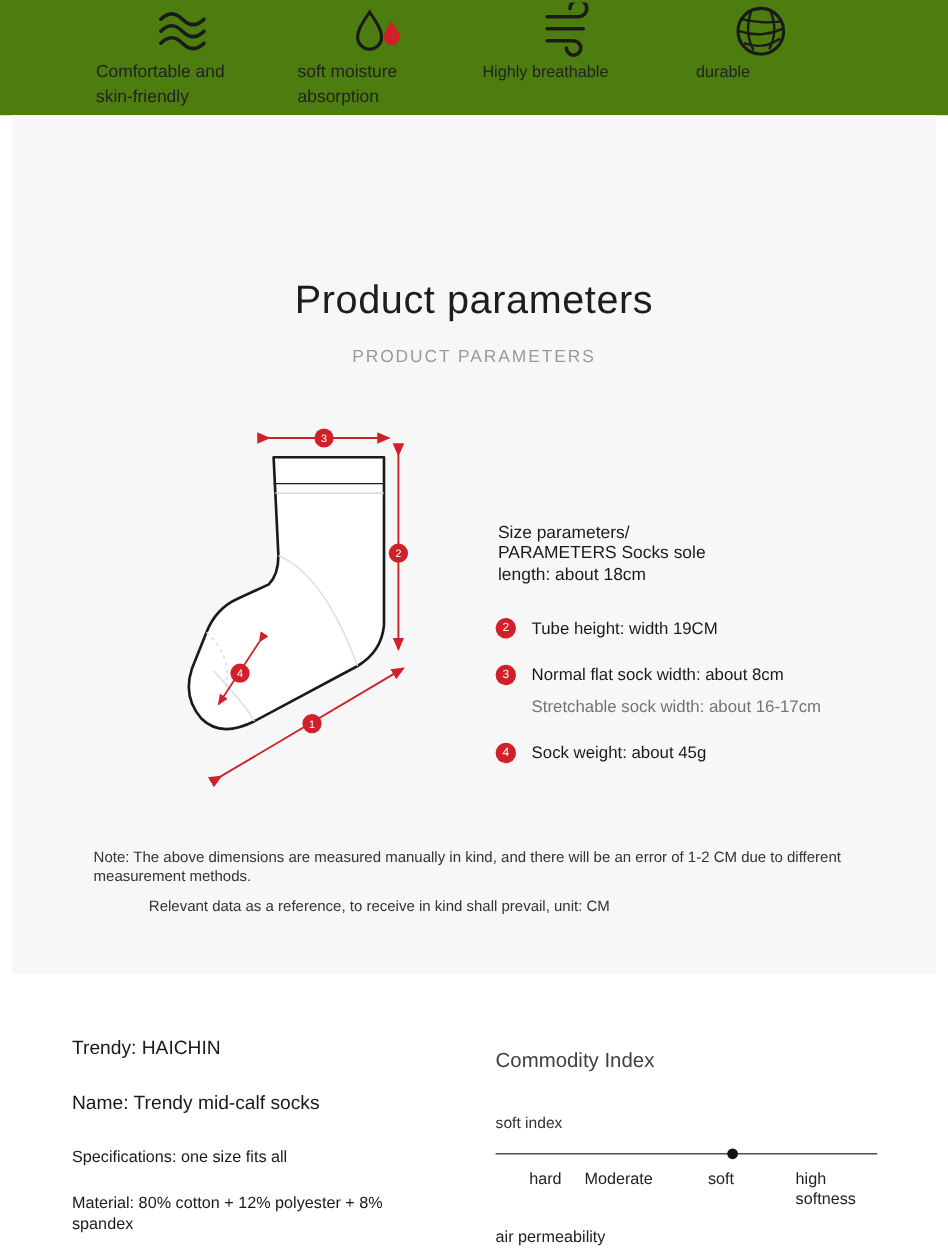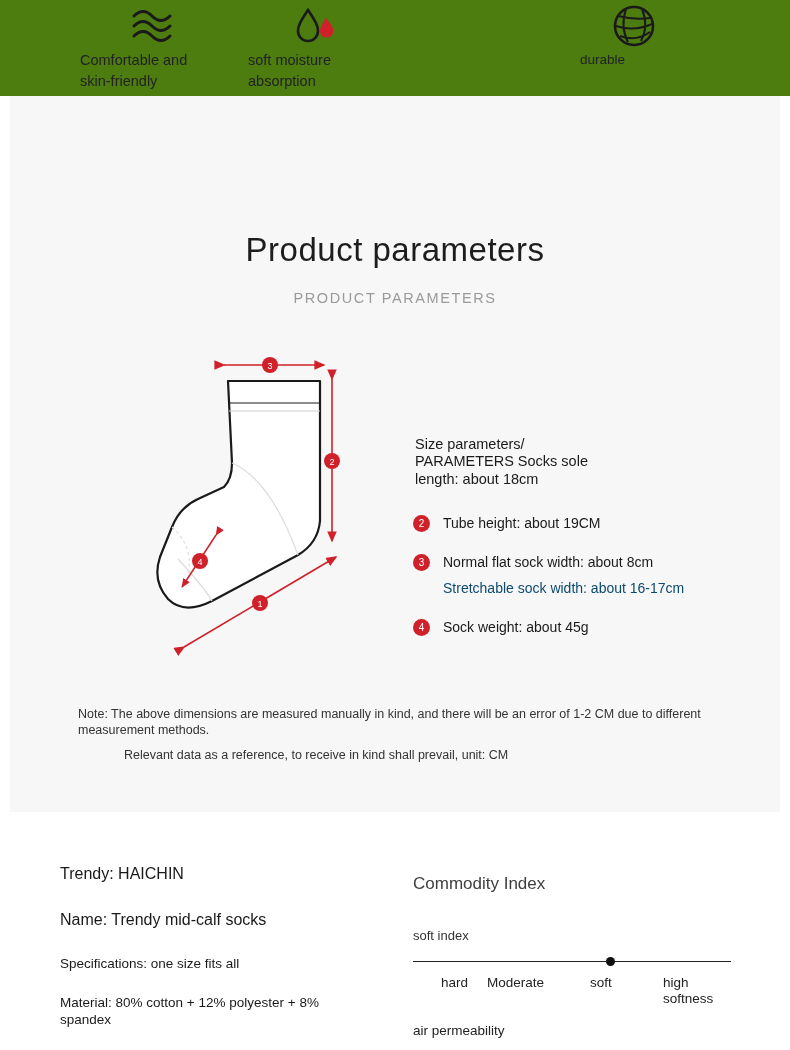--- a/index.html
+++ b/index.html
@@ -125,21 +125,21 @@
     border-radius: 50%;
     background: #d0202a;
     color: #fff;
     font-size: 10px;
     text-align: center;
     line-height: 17px;
   }
   .spec-sub {
     margin: 7px 0 0 0;
     font-size: 14px;
-    color: #0c4a6e;
+    color: #737373;
   }
 
   .note {
     position: absolute;
     left: 68px;
     top: 610px;
     width: 660px;
     font-size: 12.5px;
     color: #333;
     line-height: 1.3;
@@ -260,20 +260,30 @@
       <span class="fi">
         <svg width="62" height="46" viewBox="0 0 62 46">
           <path d="M18 8 C10 20 8 24 8 29 a10 10 0 0 0 20 0 c0 -5 -2 -9 -10 -21 z" fill="none" stroke="#1a1a1a" stroke-width="2.6"></path>
           <path d="M36 16 C31 24 30 26 30 29 a6.6 6.6 0 0 0 13.2 0 c0 -3 -1 -5 -7.2 -13 z" fill="#d0202a"></path>
         </svg>
       </span>
       <span class="flabel">soft moisture
 absorption</span>
     </div>
 
+    <div class="feature f3">
+      <span class="fi">
+        <svg width="60" height="46" viewBox="0 0 60 46">
+          <path d="M6 12 h26 a7 7 0 1 0 -7 -7" fill="none" stroke="#1a1a1a" stroke-width="3" stroke-linecap="round"></path>
+          <path d="M6 22 h30" fill="none" stroke="#1a1a1a" stroke-width="3" stroke-linecap="round"></path>
+          <path d="M6 32 h22 a6 6 0 1 1 -6 6" fill="none" stroke="#1a1a1a" stroke-width="3" stroke-linecap="round"></path>
+        </svg>
+      </span>
+      <span class="flabel">Highly breathable</span>
+    </div>
 
     <div class="feature f4">
       <span class="fi">
         <svg width="56" height="46" viewBox="0 0 56 46">
           <circle cx="26" cy="24" r="19" fill="none" stroke="#1a1a1a" stroke-width="2.6"></circle>
           <path d="M10 14 q16 4 32 2" fill="none" stroke="#1a1a1a" stroke-width="2"></path>
           <path d="M8 24 q18 6 36 -2" fill="none" stroke="#1a1a1a" stroke-width="2"></path>
           <path d="M12 34 q16 6 30 -4" fill="none" stroke="#1a1a1a" stroke-width="2"></path>
           <path d="M18 7 q-6 18 2 33" fill="none" stroke="#1a1a1a" stroke-width="2"></path>
           <path d="M34 7 q7 17 -1 32" fill="none" stroke="#1a1a1a" stroke-width="2"></path>
@@ -326,21 +336,21 @@
       </svg>
     </div>
 
     <div class="specs">
       <p class="lead">Size parameters/
 PARAMETERS Socks sole
 length: about 18cm</p>
 
       <div class="spec-row">
         <span class="bullet">2</span>
-        <span>Tube height: about 19CM</span>
+        <span>Tube height: width 19CM</span>
       </div>
 
       <div class="spec-row">
         <span class="bullet">3</span>
         <span>Normal flat sock width: about 8cm</span>
         <div class="spec-sub">Stretchable sock width: about 16-17cm</div>
       </div>
 
       <div class="spec-row">
         <span class="bullet">4</span>

